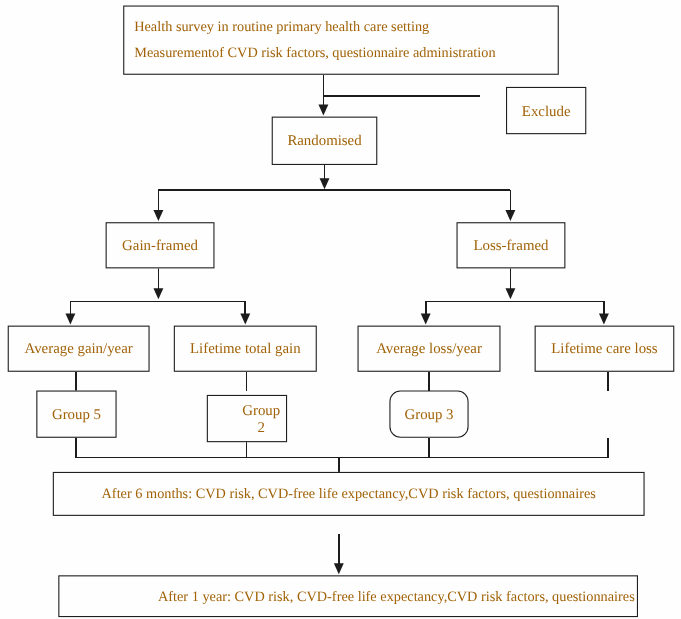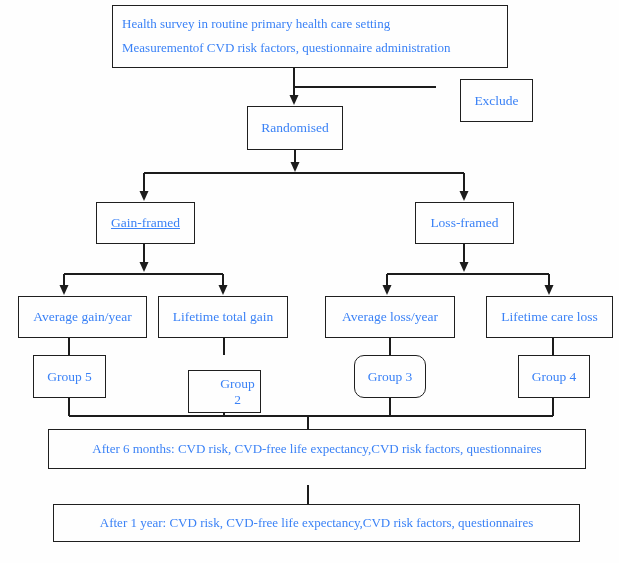--- a/index.html
+++ b/index.html
@@ -1,21 +1,21 @@
 <!DOCTYPE html>
 <html><head>
 <meta charset="utf-8">
 <style>
   * { margin:0; padding:0; box-sizing:border-box; }
   html,body { background:#ffffff; }
   .stage {
     position:relative; width:619px; height:563px;
     background:#fefefe; overflow:hidden;
     font-family:"Liberation Serif","DejaVu Serif",serif;
-    color:#3b82f6;
+    color:#a16207;
   }
   .wires { position:absolute; left:0; top:0; width:619px; height:563px; }
   .wires line { stroke:#1c1c1c; stroke-width:1.5; shape-rendering:crispEdges; }
   .wires polygon { fill:#1c1c1c; stroke:none; }
   .box {
     position:absolute; border:1.5px solid #1f1f1f; background:#fefefe;
     display:flex; align-items:center; justify-content:center;
     text-align:center; font-size:13.5px; line-height:1.15; padding:2px;
   }
   .box.wide { font-size:13px; }
@@ -83,61 +83,58 @@
   </div>
 
   <div class="box" style="left:460px; top:79px; width:73px; height:43px;">
     <span>Exclude</span>
   </div>
 
   <div class="box" style="left:247px; top:106px; width:96px; height:44px;">
     <span>Randomised</span>
   </div>
 
-  <div class="box" style="left:96px; top:202px; width:99px; height:42px;text-decoration:underline;">
+  <div class="box" style="left:96px; top:202px; width:99px; height:42px;">
     <span>Gain-framed</span>
   </div>
 
   <div class="box" style="left:415px; top:202px; width:99px; height:42px;justify-content:center;">
     <span>Loss-framed</span>
   </div>
 
-  <div class="box" style="left:18px; top:296px; width:129px; height:42px;">
+  <div class="box" style="left:7px; top:296px; width:129px; height:42px;">
     <span>Average gain/year</span>
   </div>
 
   <div class="box" style="left:158px; top:296px; width:130px; height:42px;">
     <span>Lifetime total gain</span>
   </div>
 
   <div class="box" style="left:325px; top:296px; width:130px; height:42px;">
     <span>Average loss/year</span>
   </div>
 
   <div class="box" style="left:486px; top:296px; width:127px; height:42px;">
     <span>Lifetime care loss</span>
   </div>
 
   <div class="box" style="left:33px; top:355px; width:73px; height:43px;">
     <span>Group 5</span>
   </div>
 
-  <div class="box" style="left:188px; top:370px; width:73px; height:43px;padding-left:28px;">
+  <div class="box" style="left:188px; top:359px; width:73px; height:43px;padding-left:28px;">
     <span>Group 2</span>
   </div>
 
   <div class="box" style="left:354px; top:355px; width:72px; height:43px;border-radius:10px;">
     <span>Group 3</span>
   </div>
 
-  <div class="box" style="left:518px; top:355px; width:72px; height:43px;">
-    <span>Group 4</span>
-  </div>
 
   <div class="box wide" style="left:48px; top:429px; width:538px; height:40px;">
     <span>After 6 months: CVD risk, CVD-free life expectancy,CVD risk factors, questionnaires</span>
   </div>
 
-  <div class="box wide" style="left:53px; top:504px; width:527px; height:38px;">
+  <div class="box wide" style="left:53px; top:523px; width:527px; height:38px;justify-content:flex-end;">
     <span>After 1 year: CVD risk, CVD-free life expectancy,CVD risk factors, questionnaires</span>
   </div>
 
 </div>
 
 </body></html>

